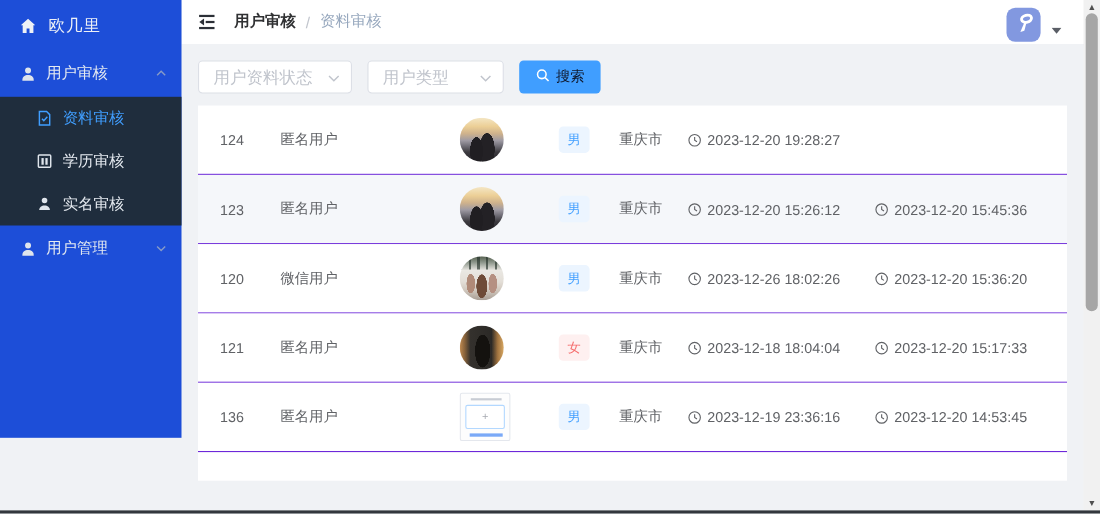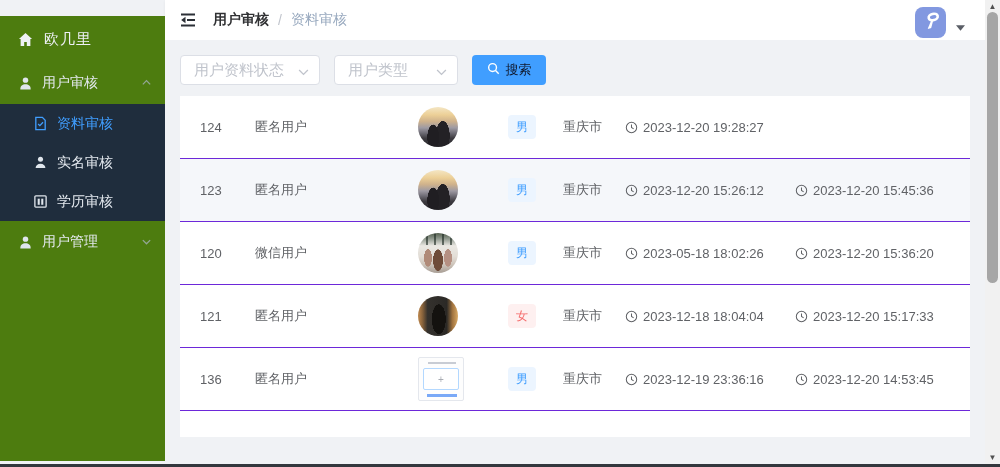--- a/index.html
+++ b/index.html
@@ -4,22 +4,22 @@
 <style>
   * { margin:0; padding:0; box-sizing:border-box; }
   html,body { width:1000px; height:467px; overflow:hidden; }
   body {
     font-family:"Liberation Sans","DejaVu Sans",sans-serif;
     font-size:13px; color:#606266; background:#f0f2f5; position:relative;
   }
 
   
   .sidebar {
-    position:absolute; left:0; top:16px; width:165px; height:445px;
-    background:#4d7c0f; color:#e5eaf0; z-index:5;
+    position:absolute; left:0; top:0; width:165px; height:398px;
+    background:#1d4ed8; color:#e5eaf0; z-index:5;
   }
   .logo-row { height:46px; display:flex; align-items:center; padding-left:18px; gap:11px; cursor:pointer; }
   .logo-row .txt { font-size:15px; color:#eef1f6; letter-spacing:1px; }
   .menu-item {
     height:42px; display:flex; align-items:center; padding-left:18px; gap:9px;
     font-size:14px; color:#e5eaf0; cursor:pointer; position:relative;
   }
   .menu-item .caret { position:absolute; right:13px; top:50%; transform:translateY(-50%); opacity:.75; }
   .submenu { background:#1f2d3d; }
   .submenu .menu-item { height:39px; padding-left:33px; gap:9px; font-size:14px; }
@@ -164,35 +164,35 @@
         <svg viewBox="0 0 16 16" width="15" height="15">
             <path d="M3 1.5h7l3 3v10H3Z" fill="none" stroke="#409eff" stroke-width="1.4"></path>
             <path d="M5.5 8.5 7.3 10.3 10.7 6.6" fill="none" stroke="#409eff" stroke-width="1.4"></path>
           </svg>
       </span>
       <span>资料审核</span>
     </div>
     <div class="menu-item">
       <span class="micon">
         <svg viewBox="0 0 16 16" width="15" height="15">
-            <circle cx="8" cy="4.6" r="2.7" fill="#dfe5ec"></circle>
-            <path d="M2.8 13.8c0-2.8 2.3-4.5 5.2-4.5s5.2 1.7 5.2 4.5Z" fill="#dfe5ec"></path>
-          </svg>
-      </span>
-      <span>实名审核</span>
-    </div>
-    <div class="menu-item">
-      <span class="micon">
-        <svg viewBox="0 0 16 16" width="15" height="15">
             <rect x="2" y="2" width="12" height="12" rx="1" fill="none" stroke="#dfe5ec" stroke-width="1.4"></rect>
             <rect x="5" y="5" width="2.2" height="6.5" fill="#dfe5ec"></rect>
             <rect x="8.8" y="5" width="2.2" height="6.5" fill="#dfe5ec"></rect>
           </svg>
       </span>
       <span>学历审核</span>
+    </div>
+    <div class="menu-item">
+      <span class="micon">
+        <svg viewBox="0 0 16 16" width="15" height="15">
+            <circle cx="8" cy="4.6" r="2.7" fill="#dfe5ec"></circle>
+            <path d="M2.8 13.8c0-2.8 2.3-4.5 5.2-4.5s5.2 1.7 5.2 4.5Z" fill="#dfe5ec"></path>
+          </svg>
+      </span>
+      <span>实名审核</span>
     </div>
   </div>
 
   <div class="menu-item">
     <span class="micon">
       <svg viewBox="0 0 16 16" width="15" height="15">
           <circle cx="8" cy="4.4" r="2.9" fill="#dfe5ec"></circle>
           <path d="M2.5 13.6c0-3 2.4-4.8 5.5-4.8s5.5 1.8 5.5 4.8v.7h-11Z" fill="#dfe5ec"></path>
         </svg>
     </span>
@@ -321,21 +321,21 @@
           </div>
         <div class="td c-gender">
             <span class="tag tag-male">男</span>
           </div>
         <div class="td c-city">重庆市</div>
         <div class="td c-apply time-cell">
           <svg viewBox="0 0 14 14" width="13" height="13">
               <circle cx="7" cy="7" r="5.6" fill="none" stroke="#606266" stroke-width="1.1"></circle>
               <path d="M7 3.8V7l2.3 1.5" fill="none" stroke="#606266" stroke-width="1.1"></path>
             </svg>
-          <span>2023-05-18 18:02:26</span>
+          <span>2023-12-26 18:02:26</span>
         </div>
         <div class="td c-active time-cell">
           <svg viewBox="0 0 14 14" width="13" height="13">
               <circle cx="7" cy="7" r="5.6" fill="none" stroke="#606266" stroke-width="1.1"></circle>
               <path d="M7 3.8V7l2.3 1.5" fill="none" stroke="#606266" stroke-width="1.1"></path>
             </svg>
           <span>2023-12-20 15:36:20</span>
         </div>
       </div>
 

